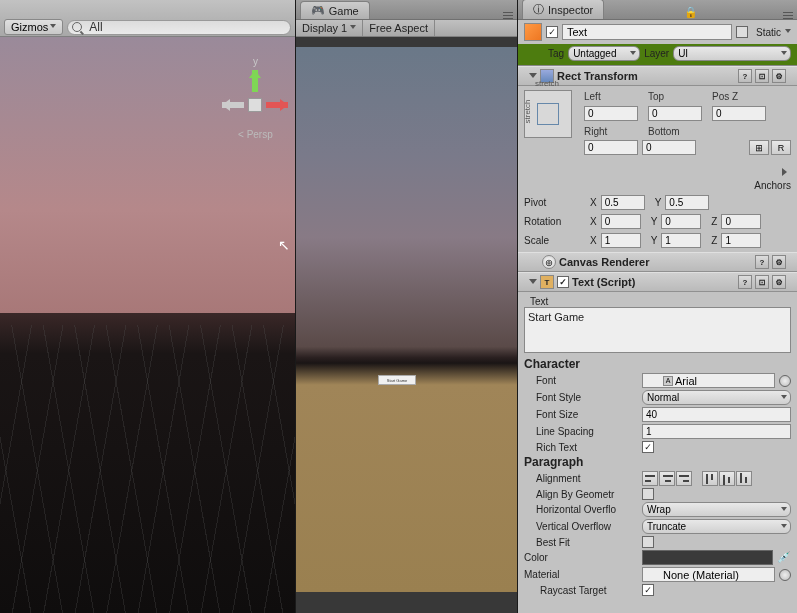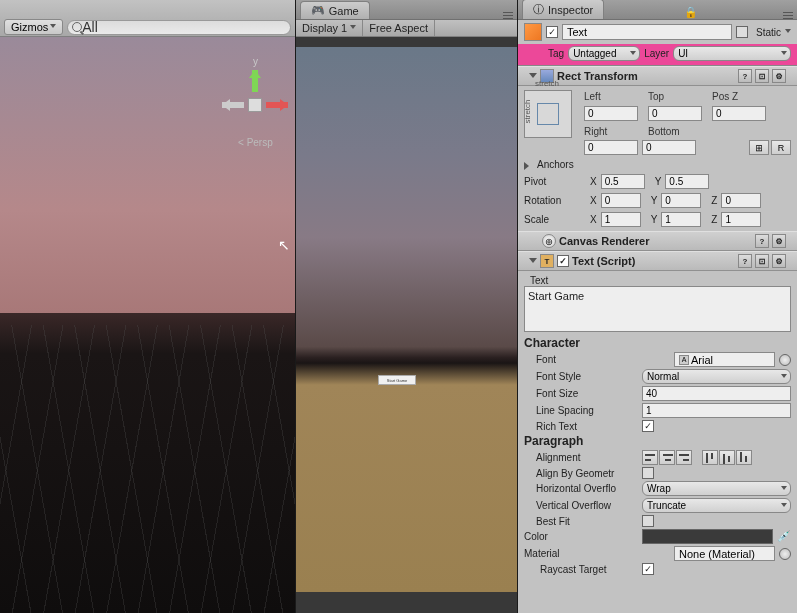--- a/index.html
+++ b/index.html
@@ -8,33 +8,33 @@
 .main { display: flex; height: 100%; }
 
 
 .scene-panel { width: 296px; height: 100%; background: #2a2a2a; position: relative; border-right: 1px solid #1a1a1a; }
 .scene-toolbar { height: 37px; background: linear-gradient(#c2c2c2,#a8a8a8); border-bottom: 1px solid #808080; display: flex; align-items: flex-end; padding: 0 4px; }
 .scene-toolbar-bottom { display: flex; gap: 4px; align-items: center; height: 18px; margin-top: 18px; width: 100%; }
 .gizmos-btn { background: linear-gradient(#e0e0e0,#c8c8c8); border: 1px solid #888; border-radius: 3px; padding: 1px 6px; font-size: 10px; cursor: pointer; display: flex; align-items: center; gap: 2px; }
 .search-field { flex: 1; background: linear-gradient(#dcdcdc,#eaeaea); border: 1px solid #999; border-radius: 8px; height: 15px; display: flex; align-items: center; padding: 0 4px; }
 .search-icon { width: 10px; height: 10px; border: 1.5px solid #666; border-radius: 50%; position: relative; }
 .search-icon::after { content: ''; position: absolute; width: 4px; height: 1.5px; background: #666; transform: rotate(45deg); bottom: -2px; right: -3px; }
-.search-text { margin-left: 0; font-size: 14px; color: #333; }
+.search-text { margin-left: 7px; font-size: 12px; color: #333; }
 .scene-view { position: absolute; top: 37px; left: 0; right: 0; bottom: 0; background: linear-gradient(to bottom, #9a8a9a 0%, #b5888a 30%, #a87878 48%, #3a2828 48%, #1a1515 55%, #0f0d0d 100%); }
 .scene-grid { position: absolute; top: 50%; left: 0; right: 0; bottom: 0; background-image: repeating-linear-gradient(80deg, transparent 0 30px, rgba(80,80,80,0.3) 30px 31px), repeating-linear-gradient(-80deg, transparent 0 30px, rgba(80,80,80,0.3) 30px 31px); }
 .gizmo { position: absolute; top: 55px; left: 240px; }
 .gizmo-y { position: absolute; width: 6px; height: 22px; background: #7fd655; left: 12px; top: -22px; }
 .gizmo-y::before { content: ''; position: absolute; top: -6px; left: -3px; border: 6px solid transparent; border-bottom: 8px solid #7fd655; }
 .gizmo-x { position: absolute; width: 22px; height: 6px; background: #e25555; left: 26px; top: 10px; }
 .gizmo-x::after { content: ''; position: absolute; right: -6px; top: -3px; border: 6px solid transparent; border-left: 8px solid #e25555; }
 .gizmo-z { position: absolute; width: 22px; height: 6px; background: #ccc; left: -18px; top: 10px; }
 .gizmo-z::before { content: ''; position: absolute; left: -6px; top: -3px; border: 6px solid transparent; border-right: 8px solid #ccc; }
 .gizmo-cube { position: absolute; width: 14px; height: 14px; background: #ddd; border: 1px solid #999; left: 8px; top: 6px; }
 .gizmo-label-y { position: absolute; top: -36px; left: 13px; color: #c8c8c8; font-size: 10px; }
-.persp { position: absolute; top: 100px; left: 238px; color: #bbb; font-size: 10px; }
+.persp { position: absolute; top: 92px; left: 238px; color: #bbb; font-size: 10px; }
 .persp::before { content: '< '; }
 .cursor { position: absolute; top: 200px; left: 278px; font-size: 14px; color: #fff; pointer-events: none; }
 
 
 .game-panel { width: 222px; height: 100%; background: #383838; position: relative; border-right: 1px solid #1a1a1a; }
 .tab-bar { height: 20px; background: linear-gradient(#a0a0a0,#888); display: flex; align-items: flex-end; border-bottom: 1px solid #707070; }
 .tab { background: linear-gradient(#ccc,#b0b0b0); border: 1px solid #808080; border-bottom: none; border-radius: 4px 4px 0 0; padding: 2px 10px; margin-left: 4px; display: flex; align-items: center; gap: 4px; font-size: 10px; color: #222; }
 .tab-menu { margin-left: auto; margin-right: 4px; display: flex; gap: 2px; align-items: center; }
 .tab-line { width: 10px; height: 1px; background: #555; }
 .dropdown-icon { width: 0; height: 0; border: 3px solid transparent; border-top: 4px solid #555; }
@@ -45,21 +45,21 @@
 .game-button { position: absolute; top: 328px; left: 82px; width: 38px; height: 10px; background: #f0f0f0; border: 1px solid #aaa; display: flex; align-items: center; justify-content: center; font-size: 4px; color: #333; }
 
 
 .inspector-panel { flex: 1; height: 100%; background: #c2c2c2; display: flex; flex-direction: column; overflow-y: auto; }
 .insp-header { height: 20px; background: linear-gradient(#a0a0a0,#888); display: flex; align-items: flex-end; border-bottom: 1px solid #707070; }
 .insp-obj-row { display: flex; align-items: center; padding: 3px 6px; gap: 4px; background: #c2c2c2; }
 .cube-icon { width: 18px; height: 18px; background: linear-gradient(135deg,#ff9944,#ee7722); border: 1px solid #888; }
 .checkbox { width: 12px; height: 12px; background: #fff; border: 1px solid #666; display: inline-flex; align-items: center; justify-content: center; font-size: 9px; color: #222; }
 .text-input { flex: 1; background: #eee; border: 1px solid #888; padding: 1px 4px; font-size: 11px; height: 16px; }
 .static-label { font-size: 10px; color: #222; margin-left: 4px; }
-.insp-tag-row { display: flex; align-items: center; padding: 2px 6px 4px 30px; gap: 4px; background: #ec4899; border-bottom: 1px solid #888; }
+.insp-tag-row { display: flex; align-items: center; padding: 2px 6px 4px 30px; gap: 4px; background: #4d7c0f; border-bottom: 1px solid #888; }
 .label { font-size: 10px; color: #222; }
 .dropdown { background: linear-gradient(#e8e8e8,#d0d0d0); border: 1px solid #888; border-radius: 6px; padding: 1px 14px 1px 4px; font-size: 10px; position: relative; height: 15px; display: flex; align-items: center; }
 .dropdown::after { content: ''; position: absolute; right: 3px; top: 4px; width: 0; height: 0; border: 3px solid transparent; border-top: 4px solid #555; }
 
 .component-header { background: linear-gradient(#d0d0d0,#bababa); border-top: 1px solid #e0e0e0; border-bottom: 1px solid #909090; padding: 2px 11px; display: flex; align-items: center; gap: 3px; font-weight: bold; font-size: 11px; color: #222; }
 .foldout { width: 0; height: 0; border: 4px solid transparent; border-top: 5px solid #555; margin-top: 3px; cursor: pointer; }
 .foldout.closed { border-top: 4px solid transparent; border-left: 5px solid #555; margin-top: 0; }
 .comp-icon { width: 14px; height: 14px; border: 1px solid #888; background: #ddd; display: flex; align-items: center; justify-content: center; font-size: 8px; }
 .comp-icon.rect { background: linear-gradient(#9ad,#68b); }
 .comp-icon.canvas { background: radial-gradient(#fff,#ccc); border-radius: 50%; }
@@ -69,34 +69,34 @@
 
 .rect-body { padding: 4px 6px; background: #c2c2c2; }
 .rect-grid { display: grid; grid-template-columns: 56px 60px 60px 60px; gap: 2px 4px; align-items: center; }
 .anchor-box { grid-row: span 3; width: 48px; height: 48px; background: #d8d8d8; border: 1px solid #888; position: relative; display: flex; align-items: center; justify-content: center; }
 .anchor-inner { width: 22px; height: 22px; border: 1px solid #68a; position: relative; }
 .anchor-stretch-label { position: absolute; font-size: 8px; color: #555; }
 .anchor-stretch-label.top { top: -12px; left: 10px; }
 .anchor-stretch-label.left { left: -10px; top: 16px; transform: rotate(-90deg); }
 .num-input { background: #eee; border: 1px solid #888; padding: 1px 3px; font-size: 10px; width: 54px; height: 15px; }
 .field-label { font-size: 10px; color: #333; }
-.anchors-row { display: flex; align-items: flex-end; gap: 4px; margin-top: 4px; }
+.anchors-row { display: flex; align-items: flex-end; gap: 4px; margin-top: 13px; flex-direction: column; }
 .pvt-row { display: flex; align-items: center; gap: 4px; margin-top: 4px; }
 .pvt-label { width: 56px; font-size: 10px; color: #222; }
 .xy-label { font-size: 10px; color: #222; margin-left: 6px; }
 .btn-small { width: 20px; height: 15px; background: linear-gradient(#e8e8e8,#cecece); border: 1px solid #888; font-size: 9px; display: flex; align-items: center; justify-content: center; cursor: pointer; }
 .rect-right-btns { display: flex; gap: 2px; margin-left: auto; }
 
 .text-body { padding: 4px 6px; background: #c2c2c2; }
 .text-area { width: 100%; height: 46px; background: #eee; border: 1px solid #888; padding: 3px; font-size: 11px; color: #222; resize: none; }
 .section-label { font-weight: bold; font-size: 12px; margin: 2px 0 2px; color: #222; }
 .prop-row { display: flex; align-items: center; margin: 2px 0; gap: 4px; }
 .prop-label { width: 114px; font-size: 10px; color: #222; padding-left: 12px; }
 .prop-control { flex: 1; }
-.obj-field { background: #eee; border: 1px solid #888; padding: 1px 4px; font-size: 10px; height: 15px; display: flex; align-items: center; gap: 2px; flex: 1; margin-left: 32px; }
+.obj-field { background: #eee; border: 1px solid #888; padding: 1px 20px; font-size: 10px; height: 15px; display: flex; align-items: center; gap: 2px; flex: 1; }
 .obj-field-icon { width: 10px; height: 10px; border: 1px solid #888; background: #ccc; font-size: 7px; display: flex; align-items: center; justify-content: center; }
 .circle-btn { width: 12px; height: 12px; border: 1px solid #666; border-radius: 50%; background: radial-gradient(#eee,#bbb); cursor: pointer; }
 .align-btns { display: flex; gap: 1px; }
 .align-btn { width: 16px; height: 15px; background: linear-gradient(#e8e8e8,#cecece); border: 1px solid #888; cursor: pointer; position: relative; }
 .align-btn::before, .align-btn::after { content: ''; position: absolute; background: #444; }
 .align-btn.left::before { left: 2px; top: 3px; width: 10px; height: 2px; } .align-btn.left::after { left: 2px; top: 8px; width: 6px; height: 2px; }
 .align-btn.center::before { left: 3px; top: 3px; width: 10px; height: 2px; } .align-btn.center::after { left: 5px; top: 8px; width: 6px; height: 2px; }
 .align-btn.right::before { right: 2px; top: 3px; width: 10px; height: 2px; } .align-btn.right::after { right: 2px; top: 8px; width: 6px; height: 2px; }
 .align-btn.top::before { left: 3px; top: 2px; width: 2px; height: 10px; } .align-btn.top::after { left: 8px; top: 2px; width: 2px; height: 6px; }
 .align-btn.mid::before { left: 3px; top: 3px; width: 2px; height: 10px; } .align-btn.mid::after { left: 8px; top: 5px; width: 2px; height: 6px; }

